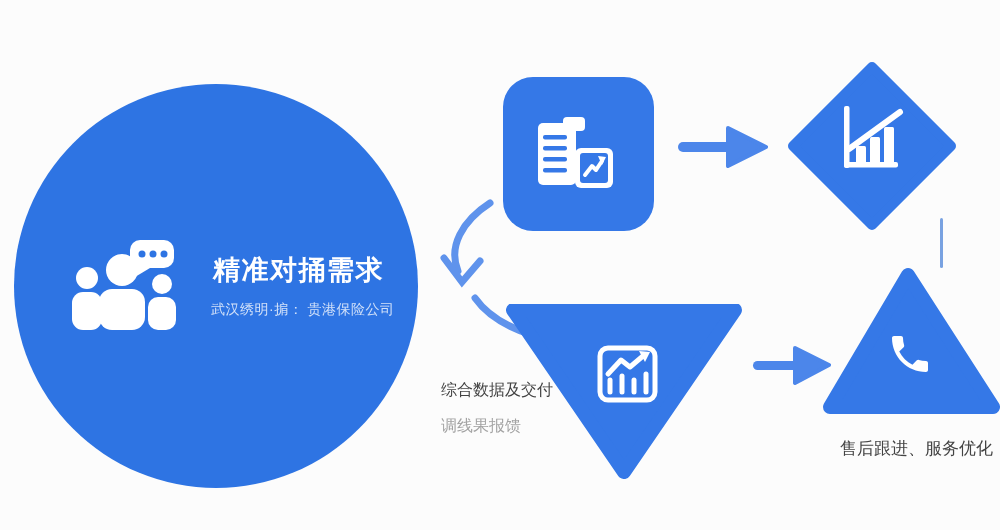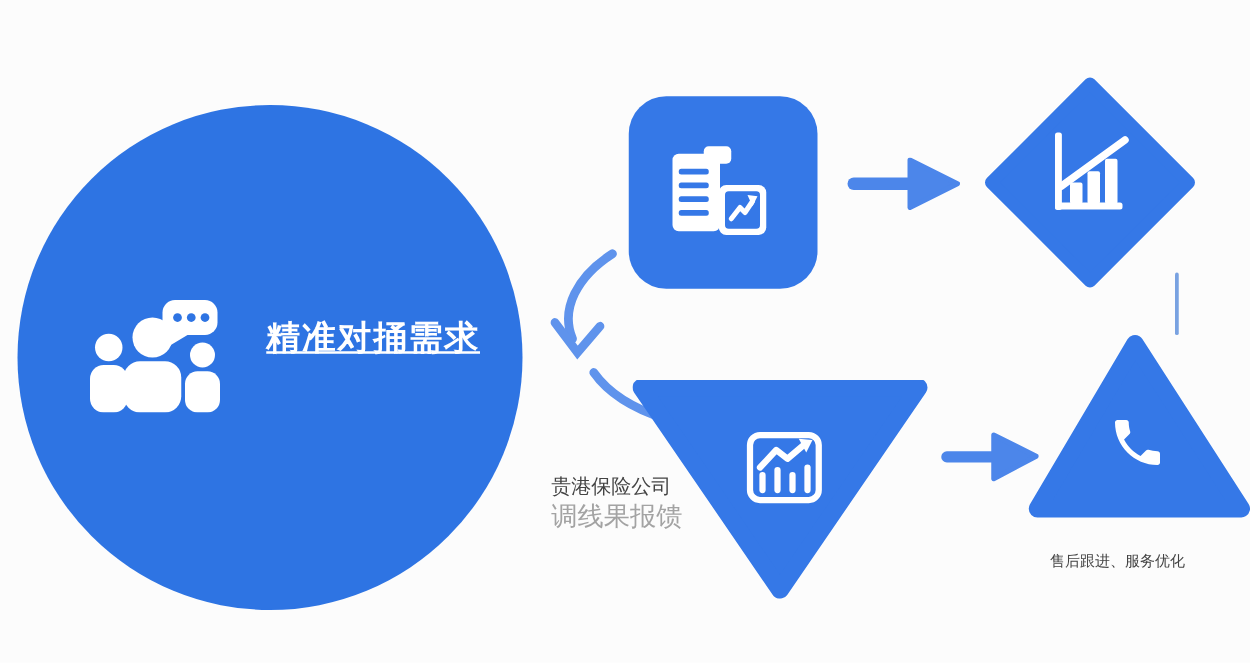--- a/index.html
+++ b/index.html
@@ -8,33 +8,33 @@
     --text-mid:#6f6f6f; --text-light:#a3a3a3; --white:#ffffff;
   }
   html,body{margin:0;padding:0;}
   body{font-family:"Liberation Sans","DejaVu Sans",sans-serif;background:#ffffff;}
   .canvas{position:relative;width:1000px;height:530px;background:var(--bg);overflow:hidden;}
   .abs{position:absolute;}
   
   .main-circle{left:14px;top:84px;width:404px;height:404px;border-radius:50%;
     background:var(--circle-blue);}
   .circle-title{left:213px;top:252px;color:var(--white);font-size:27px;font-weight:bold;
-    letter-spacing:1.5px;white-space:nowrap;text-decoration:underline;}
+    letter-spacing:1.5px;white-space:nowrap;}
   .circle-subtitle{left:211px;top:301px;color:rgba(255,255,255,0.78);font-size:14px;
     letter-spacing:0.5px;white-space:nowrap;}
   
   .plan-node{left:503px;top:77px;width:151px;height:154px;border-radius:30px;
     background:var(--node-blue);}
   
   .label{color:var(--text-dark);font-size:15px;line-height:22px;white-space:nowrap;}
   .plan-label{left:664px;top:186px;}
   .plan-label .line2{color:var(--text-mid);}
   .data-label{left:441px;top:378px;font-size:16px;line-height:24px;}
-  .data-label .line2{color:var(--text-light);font-size:21px;}
-  .aftersales-label{left:840px;top:438px;font-size:12px;}
+  .data-label .line2{color:var(--text-light);font-size:16px;margin-top:12px;}
+  .aftersales-label{left:840px;top:438px;font-size:17px;}
   .connector-v{left:940px;top:218px;width:3px;height:50px;background:var(--connector-blue);
     opacity:.85;border-radius:2px;}
   svg{display:block;}
 </style>
 </head>
 <body>
 
 <div class="canvas">
 
   <div class="abs main-circle"></div>
@@ -53,20 +53,21 @@
     <g>
       <rect x="60" y="2" width="44" height="28" rx="10" fill="var(--white)"></rect>
       <polygon points="66,26 60,42 80,30" fill="var(--white)"></polygon>
       <circle cx="72" cy="16" r="3.5" fill="var(--circle-blue)"></circle>
       <circle cx="83" cy="16" r="3.5" fill="var(--circle-blue)"></circle>
       <circle cx="94" cy="16" r="3.5" fill="var(--circle-blue)"></circle>
     </g>
   </svg>
 
   <div class="abs circle-title">精准对捅需求</div>
+  <div class="abs circle-subtitle">武汉绣明·掮： 贵港保险公司</div>
 
   <svg class="abs" style="left:435px;top:195px;" width="110" height="150" viewBox="0 0 110 150">
     <g stroke="var(--cycle-arrow-blue)" stroke-width="7" stroke-linecap="round" fill="none">
       <path d="M55,8 C 27,26 13,52 23,76"></path>
       <path d="M9,63 L27,87 L45,66"></path>
       <path d="M40,103 C 52,120 72,132 97,140"></path>
     </g>
   </svg>
 
   <div class="abs plan-node"></div>
@@ -119,21 +120,21 @@
       <path d="M104,76 L104,88" stroke-width="5"></path>
       <path d="M116,72 L116,88" stroke-width="5"></path>
       <path d="M128,76 L128,88" stroke-width="5"></path>
       <path d="M140,70 L140,88" stroke-width="5"></path>
       <path d="M102,70 L115,56 L124,63 L137,52" stroke-width="5" stroke-linejoin="round"></path>
       <polygon points="133,47 144,48 139,58" fill="var(--white)" stroke="none"></polygon>
     </g>
   </svg>
 
   <div class="abs label data-label">
-    <div class="line1">贵港保险公司</div>
+    <div class="line1">综合数据及交付</div>
     <div class="line2">调线果报馈</div>
   </div>
 
   <svg class="abs" style="left:751px;top:344px;" width="80" height="42" viewBox="0 0 80 42">
     <rect x="2" y="17" width="48" height="9" rx="4.5" fill="var(--arrow-blue)"></rect>
     <polygon points="44,4 78,21 44,39" fill="var(--arrow-blue)" stroke="var(--arrow-blue)" stroke-width="4" stroke-linejoin="round"></polygon>
   </svg>
 
   <svg class="abs" style="left:822px;top:266px;" width="180" height="150" viewBox="0 0 180 150">
     <polygon points="86,9 171,141 8,141" fill="var(--node-blue)" stroke="var(--node-blue)" stroke-width="14" stroke-linejoin="round"></polygon>

